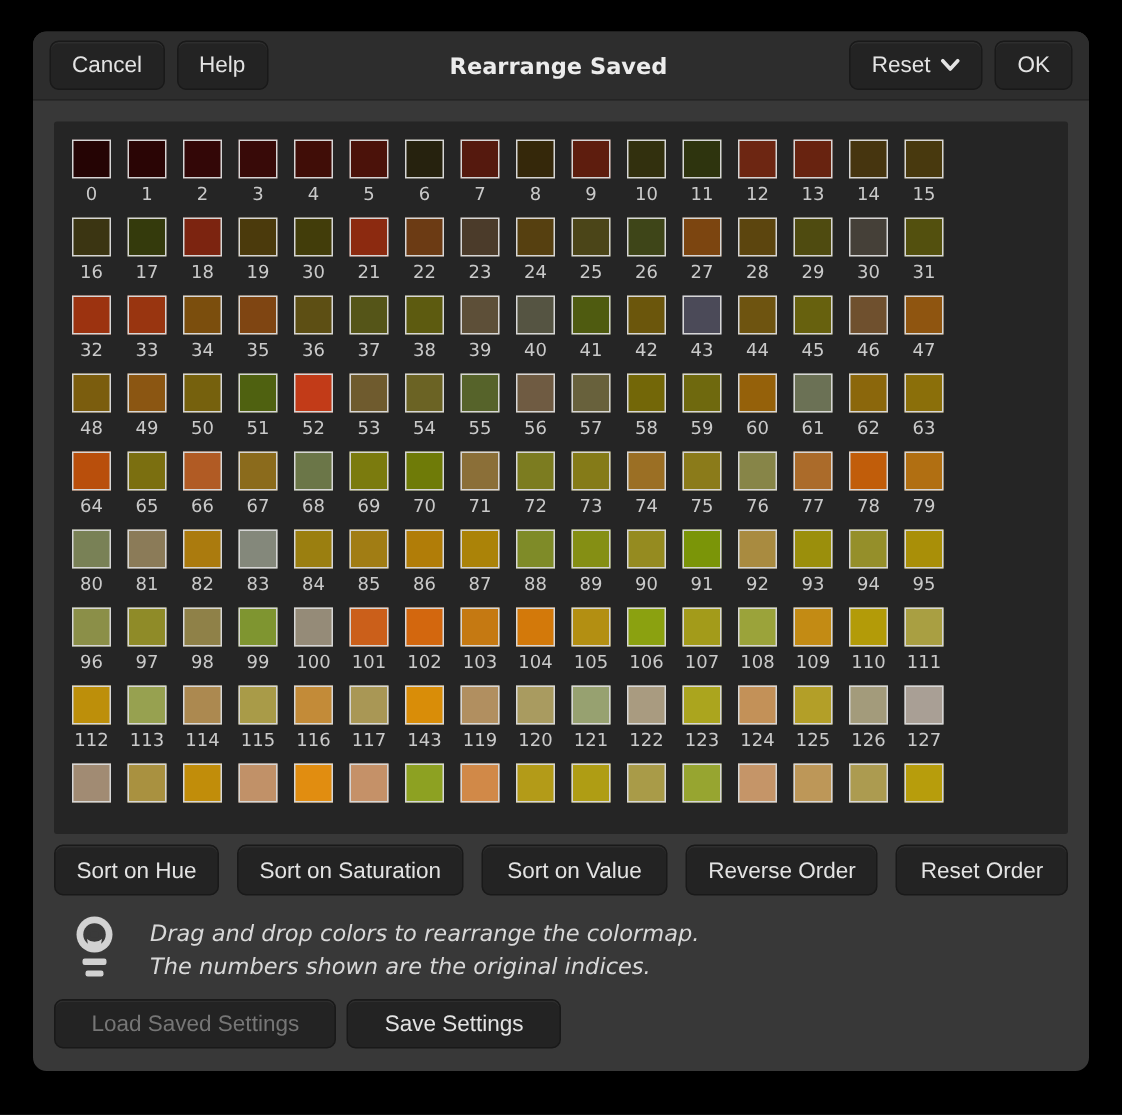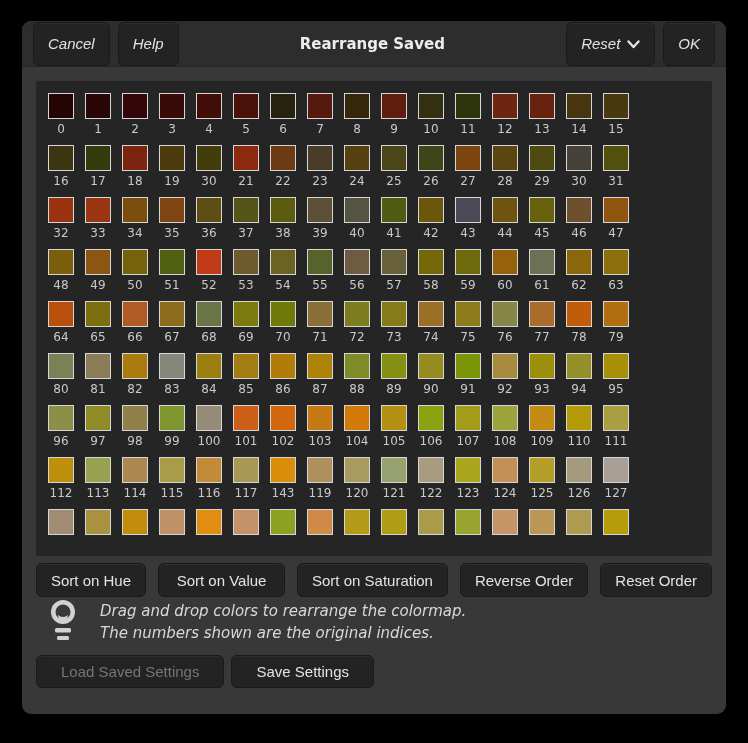--- a/index.html
+++ b/index.html
@@ -18,21 +18,21 @@
     height:46px;flex:0 0 46px;background:#2d2d2d;border-bottom:1px solid #242424;
     display:flex;align-items:center;padding:0 11px;gap:8px;box-sizing:border-box;
   }
   .btn{
     background:#232323;border:1px solid #191919;border-radius:6px;
     color:#e3e3e3;font-size:15px;line-height:1;padding:0 14px;height:32px;
     display:inline-flex;align-items:center;justify-content:center;gap:7px;
     box-shadow:inset 0 1px 0 rgba(255,255,255,0.05);
     cursor:pointer;box-sizing:border-box;white-space:nowrap;
   }
-  .header .btn{height:44px;font-style:italic;}
+  .header .btn{height:33px;}
   .hdr-title{
     flex:1;text-align:center;color:#ececec;font-weight:bold;font-size:15px;
   }
   .chev{display:inline-block;}
   
   .content{flex:1;padding:14px;display:flex;flex-direction:column;box-sizing:border-box;}
   .grid-panel{
     width:676px;height:475px;background:#252525;border-radius:2px;
     overflow:hidden;box-sizing:border-box;padding:12px 0 0 12px;
   }
@@ -50,21 +50,21 @@
   }
   
   .sort-row{margin-top:7px;display:flex;gap:12px;height:34px;flex:0 0 34px;}
   .sort-row .btn{flex:1 1 auto;height:34px;}
   .sort-row .btn:nth-child(1){flex-basis:106px;}
   .sort-row .btn:nth-child(2){flex-basis:148px;}
   .sort-row .btn:nth-child(3){flex-basis:128px;}
   .sort-row .btn:nth-child(4){flex-basis:122px;}
   .sort-row .btn:nth-child(5){flex-basis:118px;}
   
-  .hint{margin-top:0;display:flex;align-items:center;height:50px;flex:0 0 50px;}
+  .hint{margin-top:11px;display:flex;align-items:center;height:50px;flex:0 0 50px;}
   .bulb{flex:0 0 30px;margin-left:12px;}
   .hint-text{
     margin-left:22px;color:#d8d8d8;font-style:italic;font-size:15px;line-height:22px;
   }
   
   .footer{margin-top:8px;display:flex;gap:7px;height:33px;flex:0 0 33px;}
   .footer .btn{height:33px;padding:0 24px;}
   .btn.disabled{color:#767676;cursor:default;}
 </style>
 </head>
@@ -649,22 +649,22 @@
             <div class="swatch" title="#ac9b50" style="background: rgb(172, 155, 80);"></div>
           </div>
           <div class="cell">
             <div class="swatch" title="#b79d0c" style="background: rgb(183, 157, 12);"></div>
           </div>
         </div>
     </div>
 
     <div class="sort-row" id="sort-row">
         <button class="btn">Sort on Hue</button>
+        <button class="btn">Sort on Saturation</button>
         <button class="btn">Sort on Value</button>
-        <button class="btn">Sort on Saturation</button>
         <button class="btn">Reverse Order</button>
         <button class="btn">Reset Order</button>
       </div>
 
     <div class="hint">
       <span class="bulb">
         <svg width="30" height="44" viewBox="0 0 30 44">
           <circle cx="15" cy="14" r="12" fill="#d2d2d2"></circle>
           <circle cx="15" cy="14" r="7.5" fill="#3a3a3a"></circle>
           <circle cx="15" cy="14" r="7.5" fill="none" stroke="#d2d2d2" stroke-width="0"></circle>

